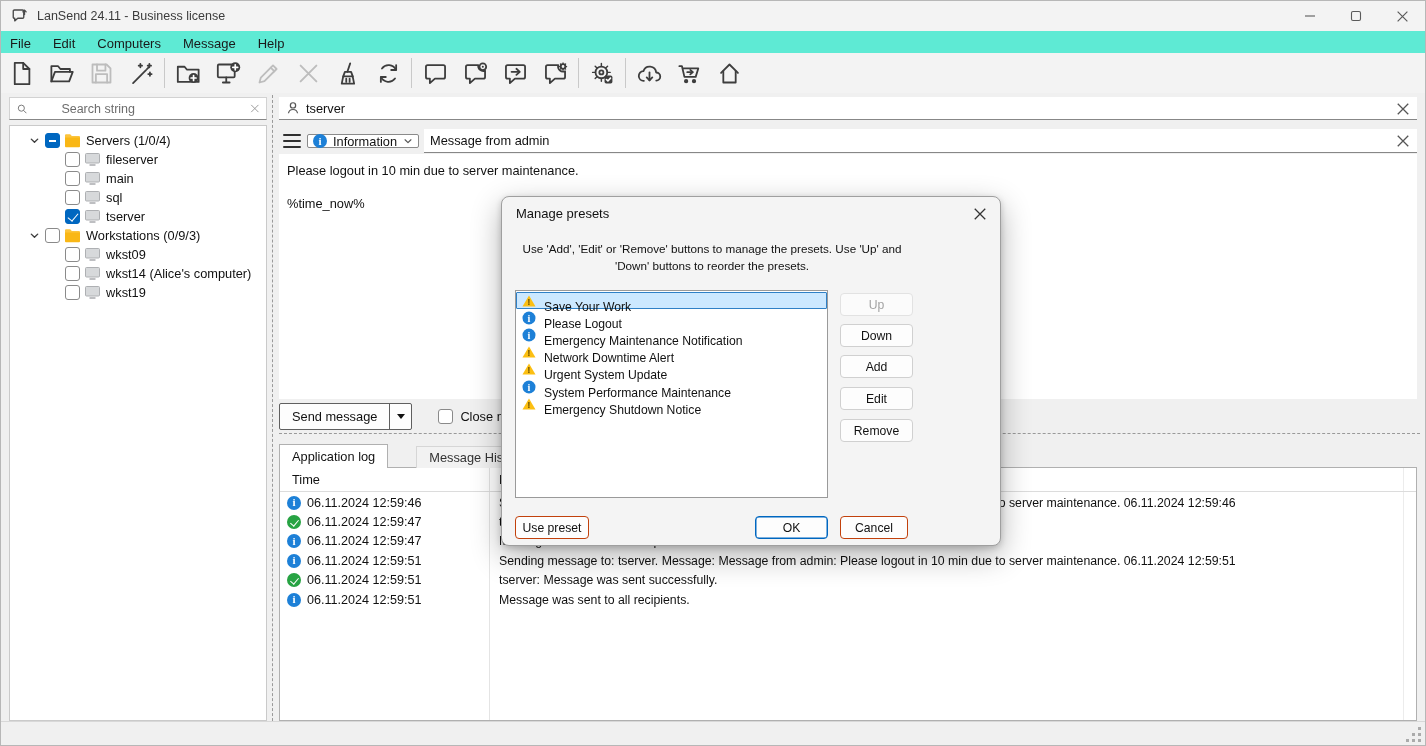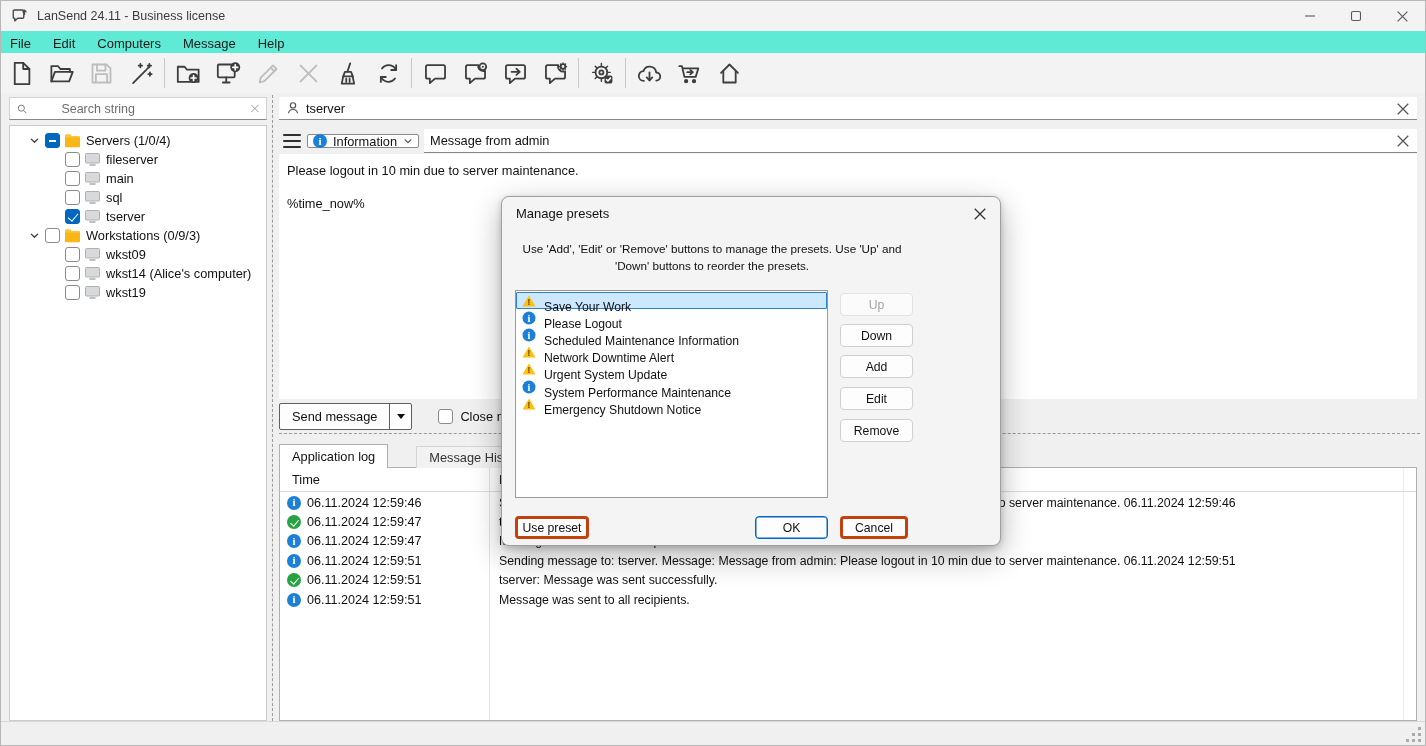--- a/index.html
+++ b/index.html
@@ -108,21 +108,21 @@
   .dlg-close { position:absolute; right:8px; top:6px; width:24px; height:22px; display:flex; align-items:center; justify-content:center; }
   .dlg-desc { position:absolute; left:14px; top:44px; width:392px; font-size:11.7px; line-height:16.5px; color:#111; }
   .preset-list { position:absolute; left:13px; top:93px; width:313px; height:208px; background:#fff; border:1px solid #9a9a9a; padding-top:1px; overflow:hidden; }
   .preset-item { height:17.2px; display:flex; align-items:center; padding-left:5px; font-size:12.2px; color:#111; border:1px solid transparent; }
   .preset-item .sico { transform:scale(0.93); }
   .preset-item .pl { margin-left:8px; white-space:nowrap;margin-top:12px; }
   .preset-item.selected { background:#cce8ff; border-color:#2f80c6; border-radius:1px; }
   .dlg-btn { position:absolute; left:338px; width:73px; height:23px; background:#fdfdfd; border:1px solid #d0d0d0; border-radius:4px; font-size:12.2px; color:#111; display:flex; align-items:center; justify-content:center; font-family:"Liberation Sans",sans-serif; }
   .dlg-btn.disabled { color:#a3a3a3; background:#fbfbfb; border-color:#e2e2e2; }
   .btn-up { top:96px; } .btn-down { top:127px; } .btn-add { top:158px; } .btn-edit { top:190px; } .btn-remove { top:222px; }
-  .dlg-bottom-btn { position:absolute; top:319px; height:23px; background:#fdfdfd; border:3px solid #c2410c; border-radius:4px; font-size:12.2px; color:#111; display:flex; align-items:center; justify-content:center; }
+  .dlg-bottom-btn { position:absolute; top:319px; height:23px; background:#fdfdfd; border:1px solid #c2410c; border-radius:4px; font-size:12.2px; color:#111; display:flex; align-items:center; justify-content:center; }
   .btn-use { left:13px; width:74px; }
   .btn-ok { left:253px; width:73px; border:1px solid #0067c0; box-shadow:inset 0 0 0 0.5px #0067c0; }
   .btn-cancel { left:338px; width:68px; }
 </style>
 </head>
 <body>
 
 <div class="window">
 
   <div class="titlebar">
@@ -538,21 +538,21 @@
       <div class="preset-item selected">
         <span class="sico t-warning"></span>
         <span class="pl">Save Your Work</span>
       </div>
       <div class="preset-item">
         <span class="sico t-info"></span>
         <span class="pl">Please Logout</span>
       </div>
       <div class="preset-item">
         <span class="sico t-info"></span>
-        <span class="pl">Scheduled Maintenance Information</span>
+        <span class="pl">Emergency Maintenance Notification</span>
       </div>
       <div class="preset-item">
         <span class="sico t-warning"></span>
         <span class="pl">Network Downtime Alert</span>
       </div>
       <div class="preset-item">
         <span class="sico t-warning"></span>
         <span class="pl">Urgent System Update</span>
       </div>
       <div class="preset-item">

